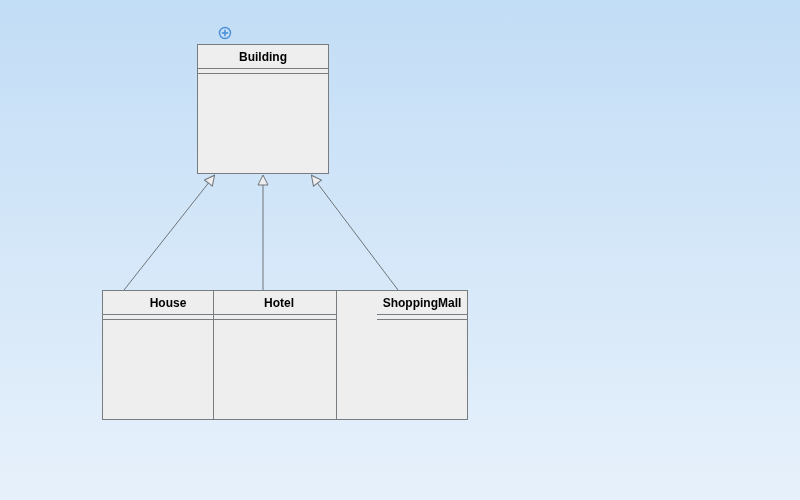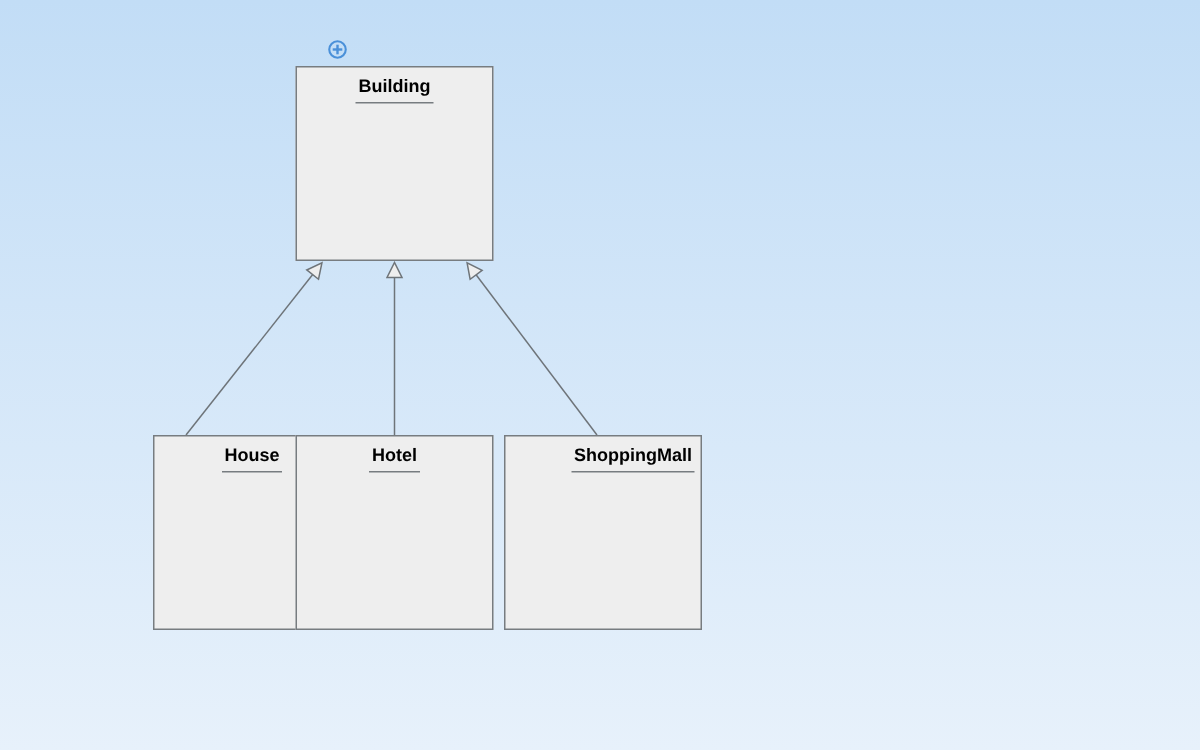--- a/index.html
+++ b/index.html
@@ -17,21 +17,20 @@
     height: 500px;
     background: linear-gradient(to bottom, #c2ddf6 0%, #e7f1fb 100%);
   }
   .uml-class {
     position: absolute;
     background: #eeeeee;
     border: 1px solid #777c80;
     box-sizing: border-box;
     display: flex;
     flex-direction: column;
-    align-items: center;
   }
   .uml-title {
     text-align: center;
     font-weight: bold;
     padding: 5px 2px 4px 2px;
     border-bottom: 1px solid #777c80;
     white-space: nowrap;
   }
   .uml-attrs {
     height: 4px;
@@ -89,21 +88,21 @@
     <div class="uml-attrs"></div>
     <div class="uml-body"></div>
   </div>
 
   <div class="uml-class" style="left:58px; top:290px; width:132px; height:130px;margin-left:44px;">
     <div class="uml-title">House</div>
     <div class="uml-attrs"></div>
     <div class="uml-body"></div>
   </div>
 
-  <div class="uml-class" style="left:197px; top:290px; width:132px; height:130px;">
+  <div class="uml-class" style="left:213px; top:290px; width:132px; height:130px;">
     <div class="uml-title">Hotel</div>
     <div class="uml-attrs"></div>
     <div class="uml-body"></div>
   </div>
 
   <div class="uml-class" style="left:336px; top:290px; width:132px; height:130px;padding-left:40px;">
     <div class="uml-title">ShoppingMall</div>
     <div class="uml-attrs"></div>
     <div class="uml-body"></div>
   </div>

